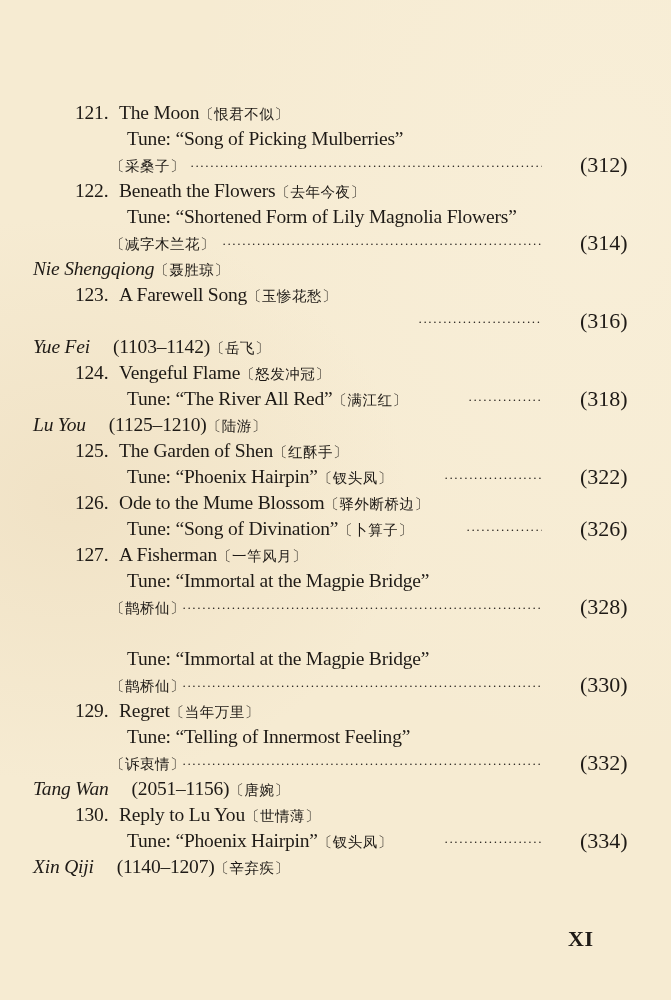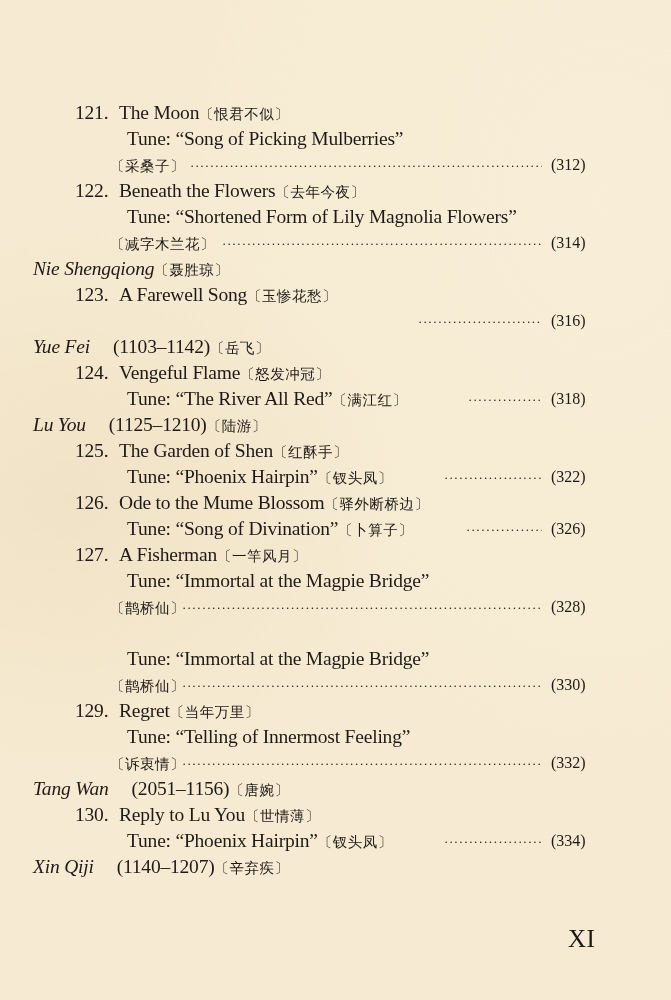--- a/index.html
+++ b/index.html
@@ -46,31 +46,32 @@
       position: absolute;
       height: 26px;
       overflow: hidden;
       font-size: 13px;
       letter-spacing: 0.6px;
       line-height: 28px;
       color: #2a2520;
     }
     .pg {
       position: absolute;
-      left: 551px;
-      font-size: 16px;
+      left: 580px;
+      font-size: 22px;
       line-height: 26px;
     }
     .folio {
       position: absolute;
       left: 568px;
       top: 926px;
-      font-size: 25px;
+      font-size: 22px;
       line-height: 26px;
       letter-spacing: 0.5px;
+      font-weight: bold;
     }
   </style>
 </head>
 <body>
 
 <div class="page">
 
   <div class="line title-line" style="top:100px">
     <span class="num">121.</span><span>The Moon</span><span class="cn">〔恨君不似〕</span>
   </div>

